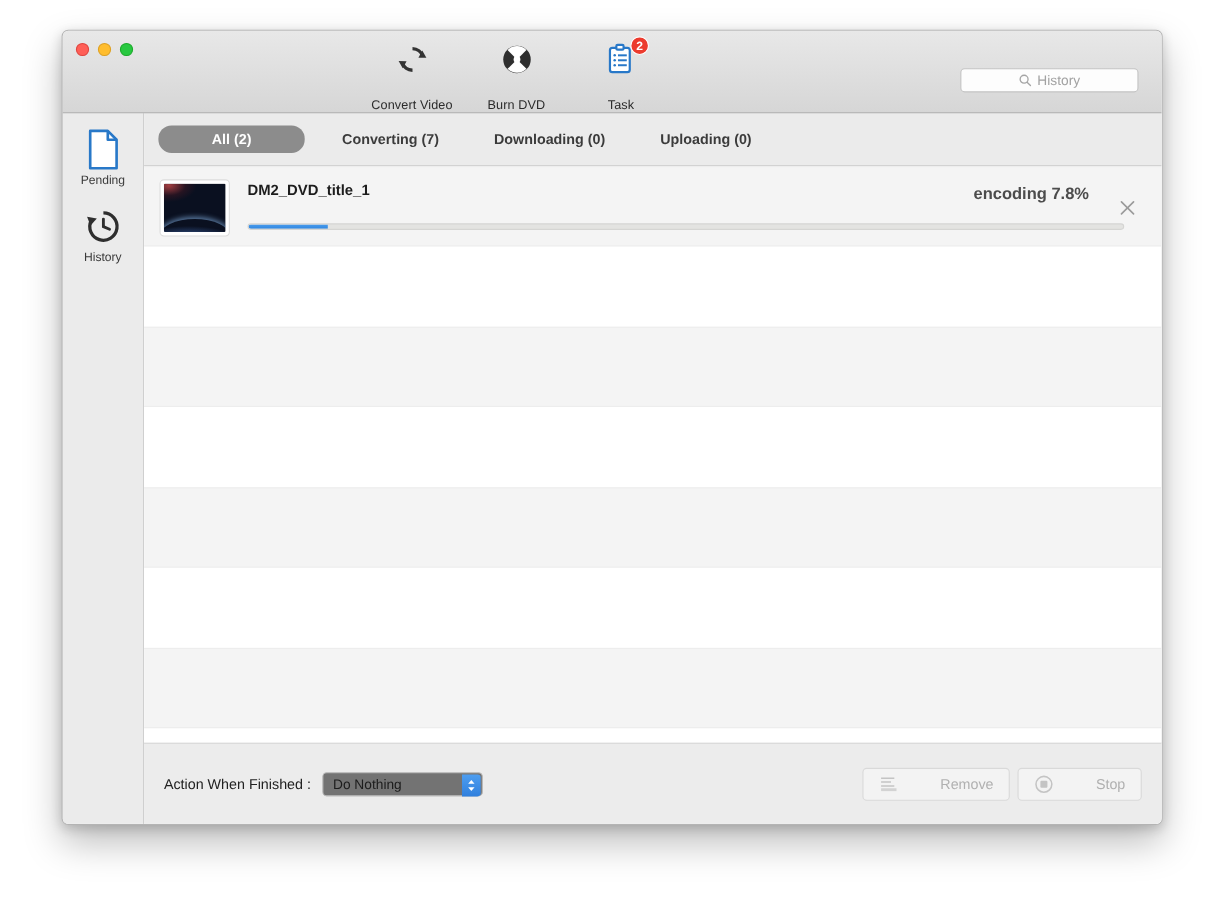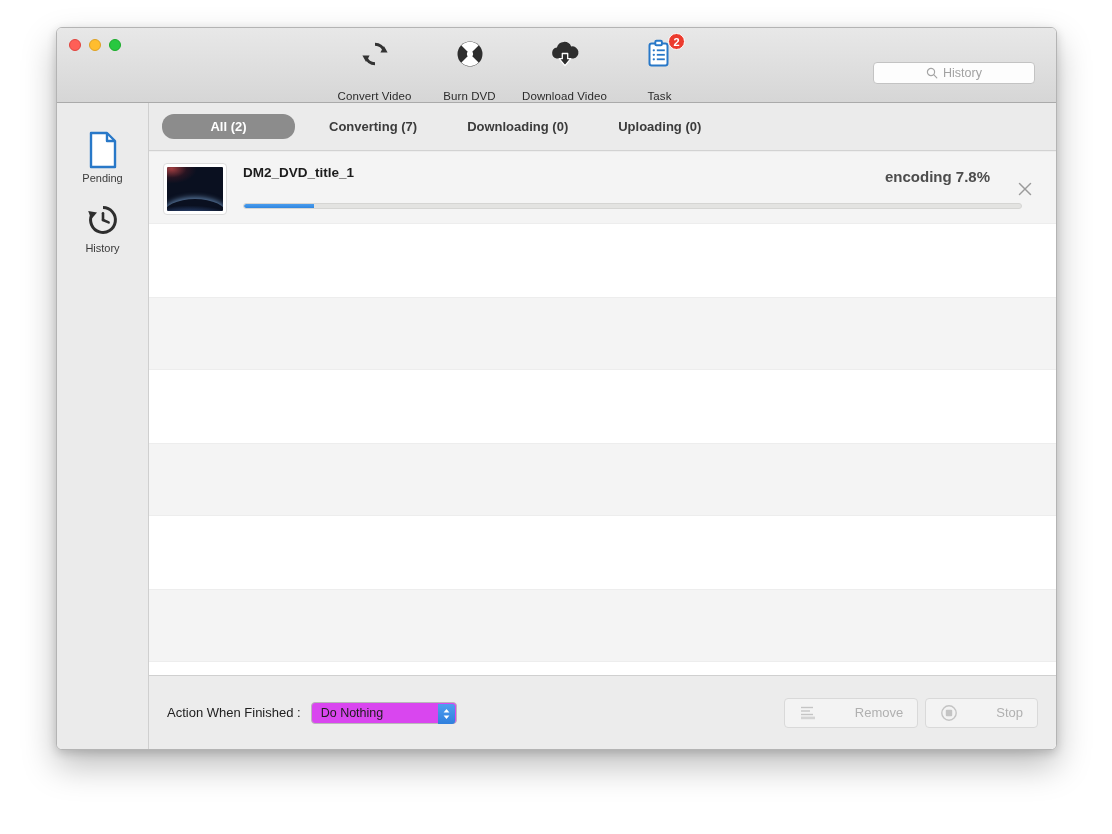--- a/index.html
+++ b/index.html
@@ -115,24 +115,24 @@
   }
 
   
   .body-split {
     display: flex;
     height: calc(100% - 75px);
   }
 
   
   .sidebar {
-    width: 92px;
+    width: 74px;
     background: #ebebeb;
     border-right: 1px solid #cfcfcf;
-    padding-top: 20px;
+    padding-top: 6px;
     flex-shrink: 0;
   }
   .side-item {
     width: 100%;
     text-align: center;
     padding: 7px 0 9px 0;
     cursor: default;
   }
   .side-icon {
     height: 40px;
@@ -301,21 +301,21 @@
   .footer-label {
     font-size: 13px;
     color: #212121;
     margin-right: 10px;
     white-space: nowrap;
   }
   .select {
     position: relative;
     width: 146px;
     height: 22px;
-    background: #d946ef;
+    background: #737373;
     border: 1px solid #b9b9b9;
     border-radius: 4px;
     display: flex;
     align-items: center;
     padding-left: 9px;
     font-size: 12.5px;
     color: #1c1c1c;
   }
   .select-stepper {
     position: absolute;
@@ -383,29 +383,20 @@
           <svg width="28" height="28" viewBox="0 0 28 28">
             <circle cx="14" cy="14" r="12.5" fill="#2e2e2e"></circle>
             <path d="M14 14 L5.4 5.4 A12.2 12.2 0 0 1 22.6 5.4 Z" fill="#ffffff"></path>
             <path d="M14 14 L22.6 22.6 A12.2 12.2 0 0 1 5.4 22.6 Z" fill="#ffffff"></path>
             <circle cx="14" cy="14" r="3.1" fill="#ffffff"></circle>
           </svg>
         </div>
         <div class="tb-label">Burn DVD</div>
       </div>
 
-      <div class="tb-item">
-        <div class="tb-icon">
-          <svg width="34" height="30" viewBox="0 0 34 30">
-            <path d="M8.5 19.5 A5.6 5.6 0 0 1 8.9 8.5 A7.6 7.6 0 0 1 23.2 7.4 A5.8 5.8 0 0 1 25.4 19.5 Z" fill="#2e2e2e"></path>
-            <path d="M14.3 14.5 h5.4 v5.2 h3.1 L17 26.6 L11.2 19.7 h3.1 Z" fill="#2e2e2e" stroke="#ffffff" stroke-width="1.3" stroke-linejoin="round"></path>
-          </svg>
-        </div>
-        <div class="tb-label">Download Video</div>
-      </div>
 
       <div class="tb-item">
         <div class="tb-icon">
           <svg width="27" height="30" viewBox="0 0 27 30">
             <rect x="3.5" y="4.5" width="18" height="22" rx="2.2" fill="#ffffff" stroke="#2878c8" stroke-width="2"></rect>
             <rect x="9.3" y="1.8" width="6.6" height="4.4" rx="1.2" fill="#ffffff" stroke="#2878c8" stroke-width="2"></rect>
             <circle cx="7.8" cy="11.3" r="1.15" fill="#2878c8"></circle>
             <circle cx="7.8" cy="15.8" r="1.15" fill="#2878c8"></circle>
             <circle cx="7.8" cy="20.3" r="1.15" fill="#2878c8"></circle>
             <rect x="10.8" y="10.4" width="8" height="1.8" fill="#2878c8"></rect>

